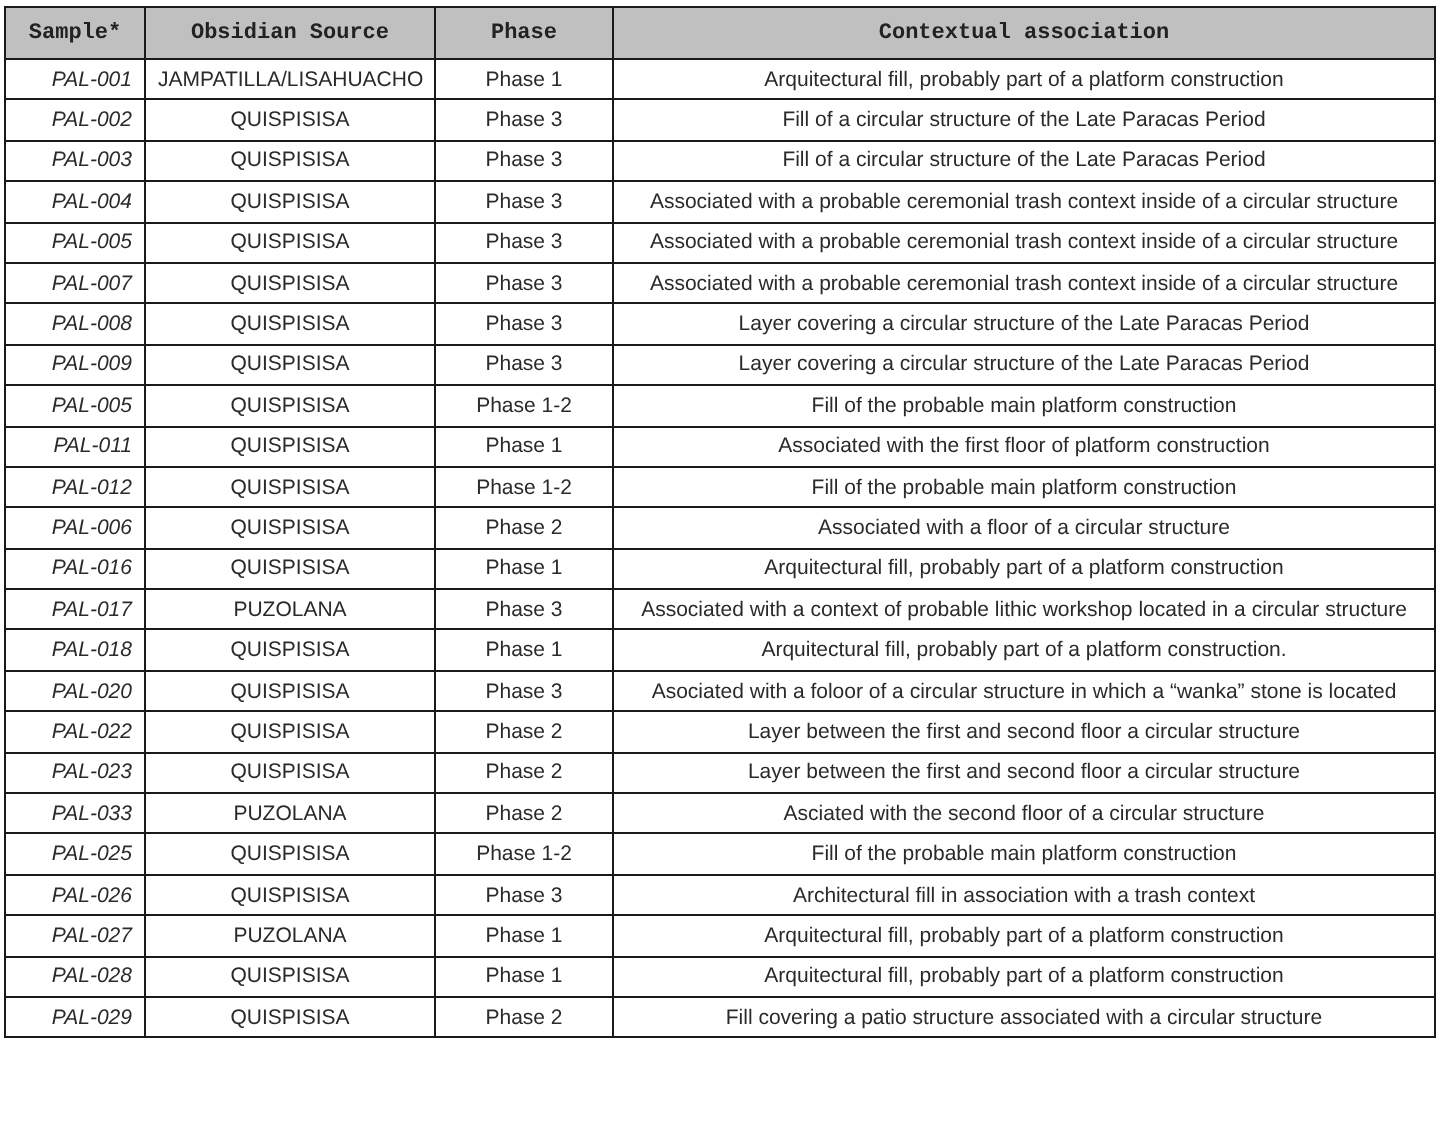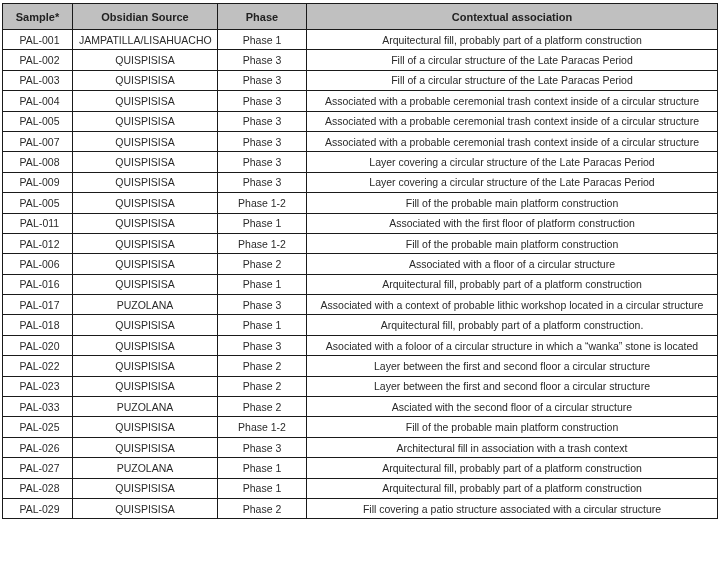--- a/index.html
+++ b/index.html
@@ -23,23 +23,24 @@
       white-space: nowrap;
       overflow: hidden;
     }
     thead th {
       background: #c0c0c0;
       height: 25px;
       font-weight: bold;
       font-size: 11px;
       text-align: center;
       color: #222;
+      font-family: Liberation Mono, monospace;
     }
     tbody td { height: 19.4px; }
-    td.sample { text-align: center; padding-left: 10px; }
+    td.sample { text-align: right; padding-left: 10px; font-style: italic; }
     td.source, td.phase { text-align: center; margin-left: 36px; }
     td.context { text-align: center; }
   </style>
 </head>
 <body>
 
 <table>
   <colgroup>
     <col class="c1">
       <col class="c2">

